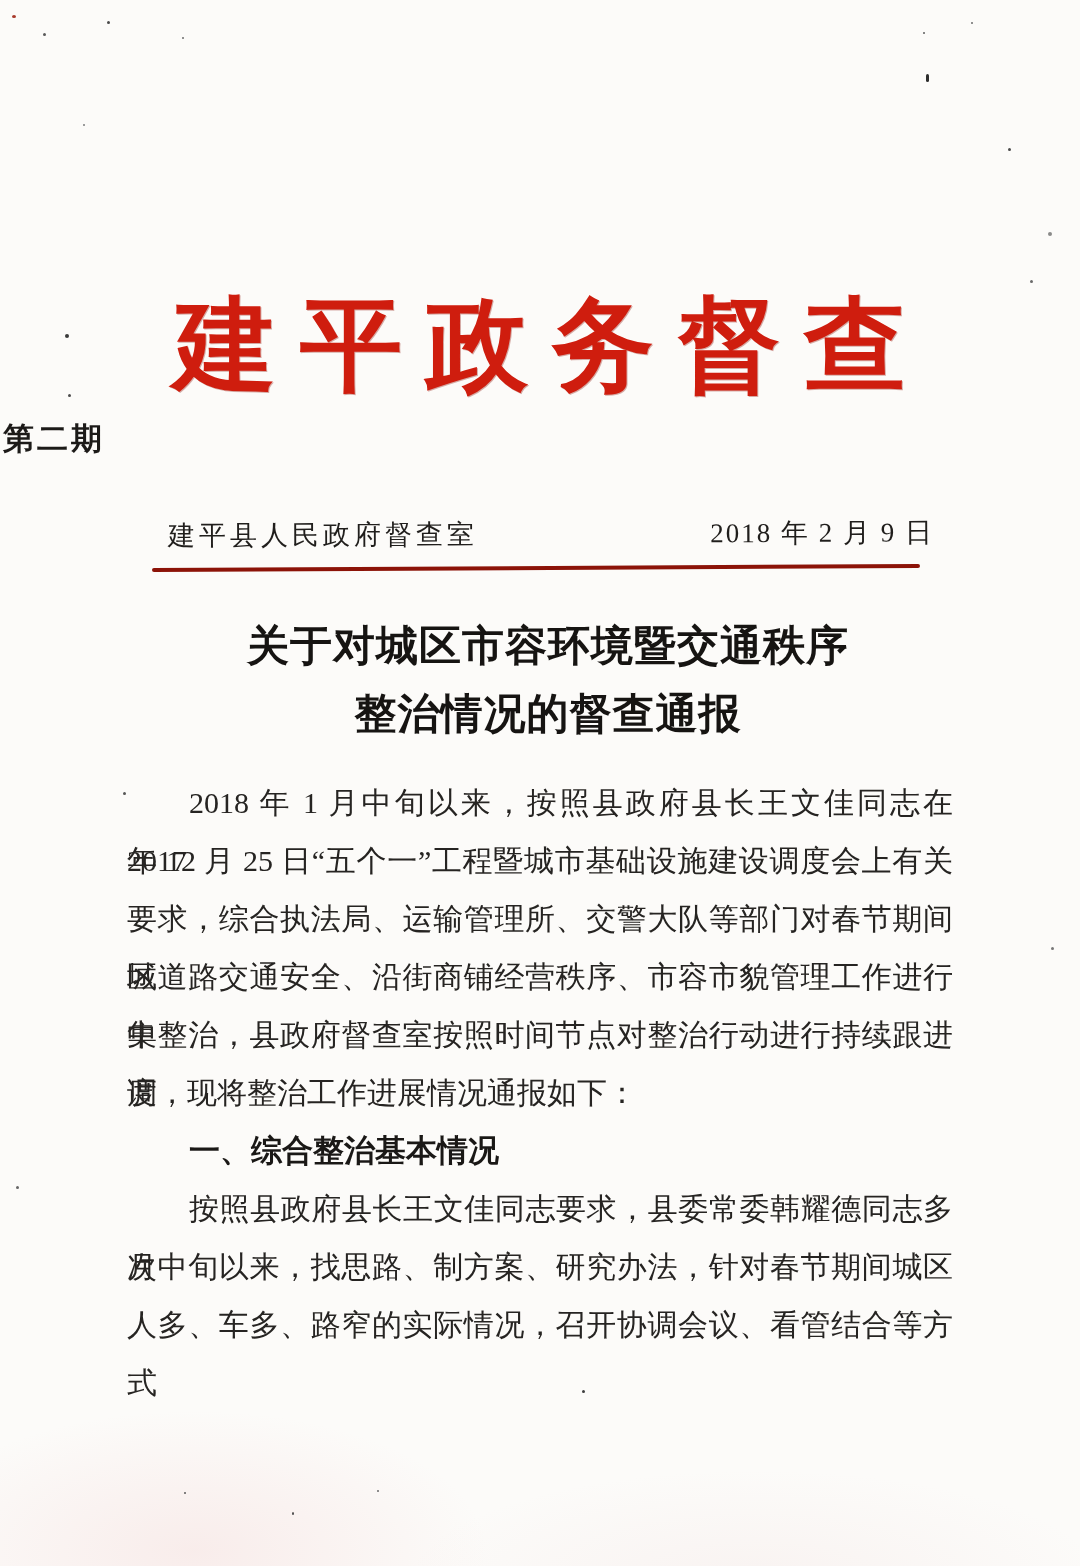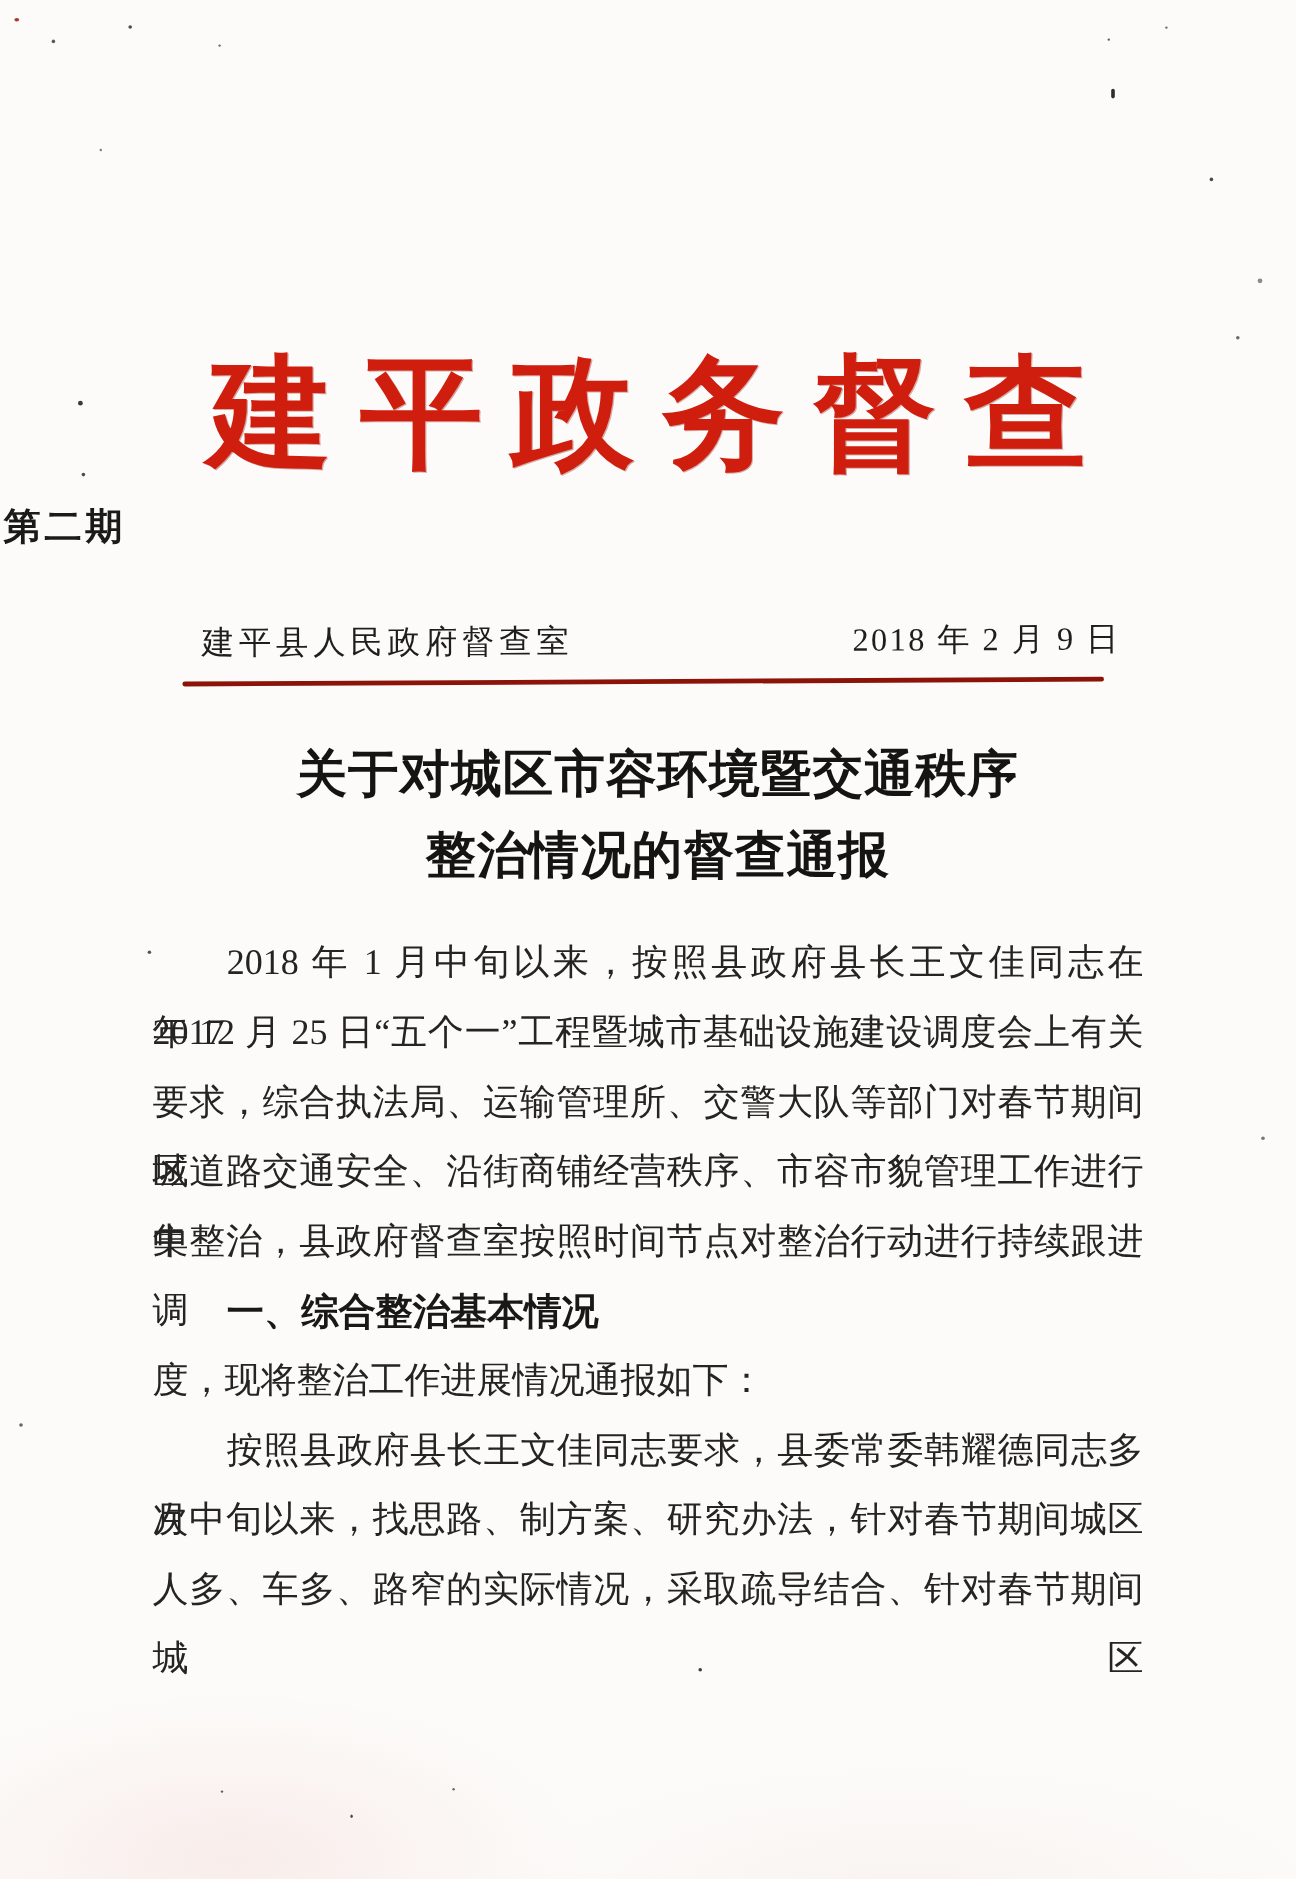--- a/index.html
+++ b/index.html
@@ -97,25 +97,25 @@
     <div>关于对城区市容环境暨交通秩序</div>
     <div>整治情况的督查通报</div>
   </div>
 
   <div class="body-block">
     <div class="line justify indent">2018 年 1 月中旬以来，按照县政府县长王文佳同志在 2017</div>
     <div class="line justify">年 12 月 25 日“五个一”工程暨城市基础设施建设调度会上有关</div>
     <div class="line justify">要求，综合执法局、运输管理所、交警大队等部门对春节期间城</div>
     <div class="line justify">区道路交通安全、沿街商铺经营秩序、市容市貌管理工作进行集</div>
     <div class="line justify">中整治，县政府督查室按照时间节点对整治行动进行持续跟进调</div>
+    <div class="line">度，现将整治工作进展情况通报如下：</div>
     <div class="line heading indent">一、综合整治基本情况</div>
-    <div class="line">度，现将整治工作进展情况通报如下：</div>
     <div class="line justify indent">按照县政府县长王文佳同志要求，县委常委韩耀德同志多次</div>
     <div class="line justify">月中旬以来，找思路、制方案、研究办法，针对春节期间城区</div>
-    <div class="line justify">人多、车多、路窄的实际情况，采取疏导结合、针对春节期间城区</div>
+    <div class="line justify">人多、车多、路窄的实际情况，召开协调会议、看管结合等方式</div>
   </div>
 
   <div class="speck" style="left:107px;top:21px;width:3px;height:3px;background:#4a4a4a;"></div>
   <div class="speck" style="left:43px;top:33px;width:3px;height:3px;background:#5a5a5a;"></div>
   <div class="speck" style="left:182px;top:37px;width:2px;height:2px;background:#6d6d6d;"></div>
   <div class="speck" style="left:12px;top:15px;width:4px;height:3px;background:#a8392b;"></div>
   <div class="speck" style="left:83px;top:124px;width:2px;height:2px;background:#7c7c7c;"></div>
   <div class="speck" style="left:65px;top:334px;width:4px;height:4px;background:#3a3a3a;"></div>
   <div class="speck" style="left:68px;top:394px;width:3px;height:3px;background:#4c4c4c;"></div>
   <div class="speck" style="left:123px;top:792px;width:3px;height:3px;background:#565656;"></div>

